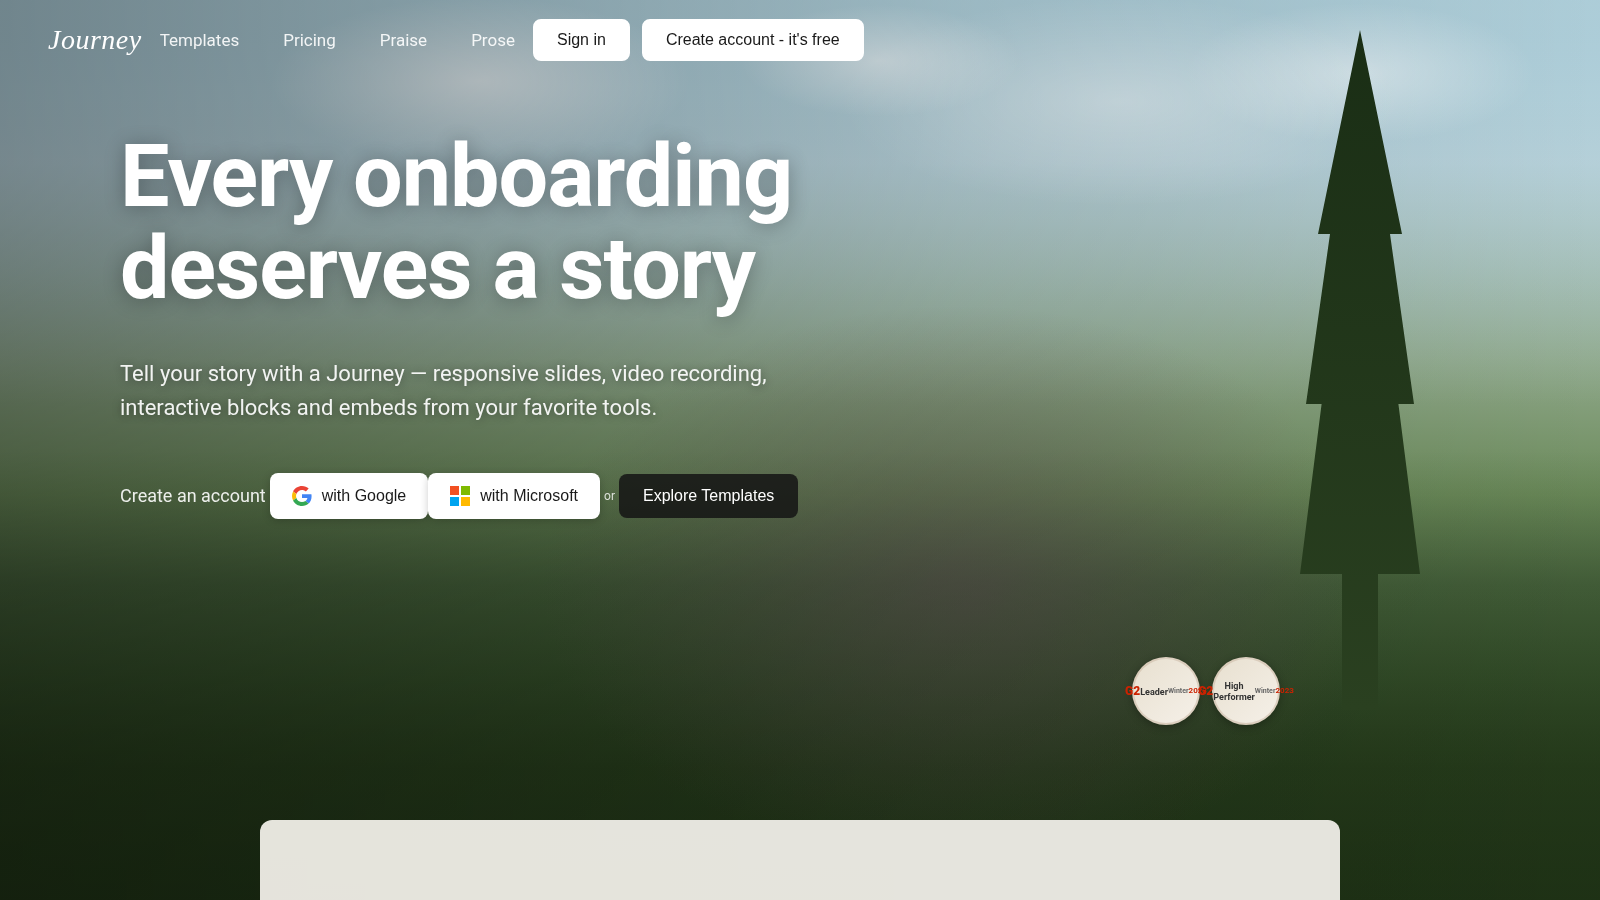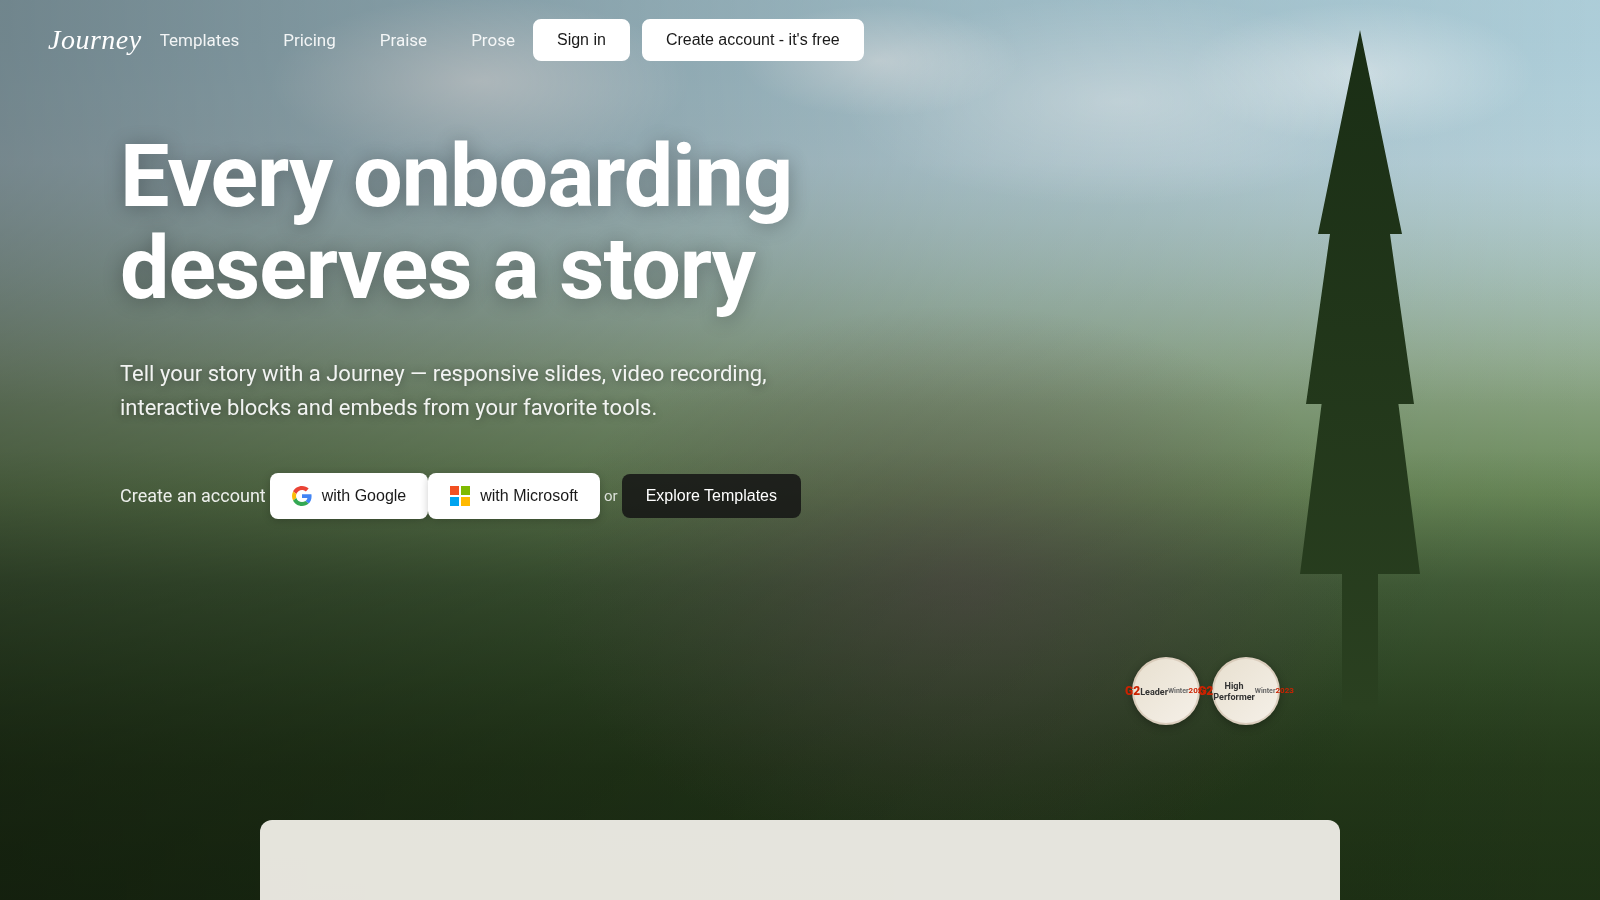--- a/index.html
+++ b/index.html
@@ -206,21 +206,21 @@
       border: none;
       padding: 13px 22px;
       border-radius: 8px;
       font-size: 16px;
       font-weight: 500;
       cursor: pointer;
       box-shadow: 0 2px 8px rgba(0,0,0,0.2);
     }
 
     .cta-or {
-      font-size: 15px;
+      font-size: 12px;
       color: rgba(255,255,255,0.8);
       margin: 0 4px;
     }
 
     .btn-templates {
       background: rgba(20,20,20,0.85);
       color: #ffffff;
       border: none;
       padding: 13px 24px;
       border-radius: 8px;

